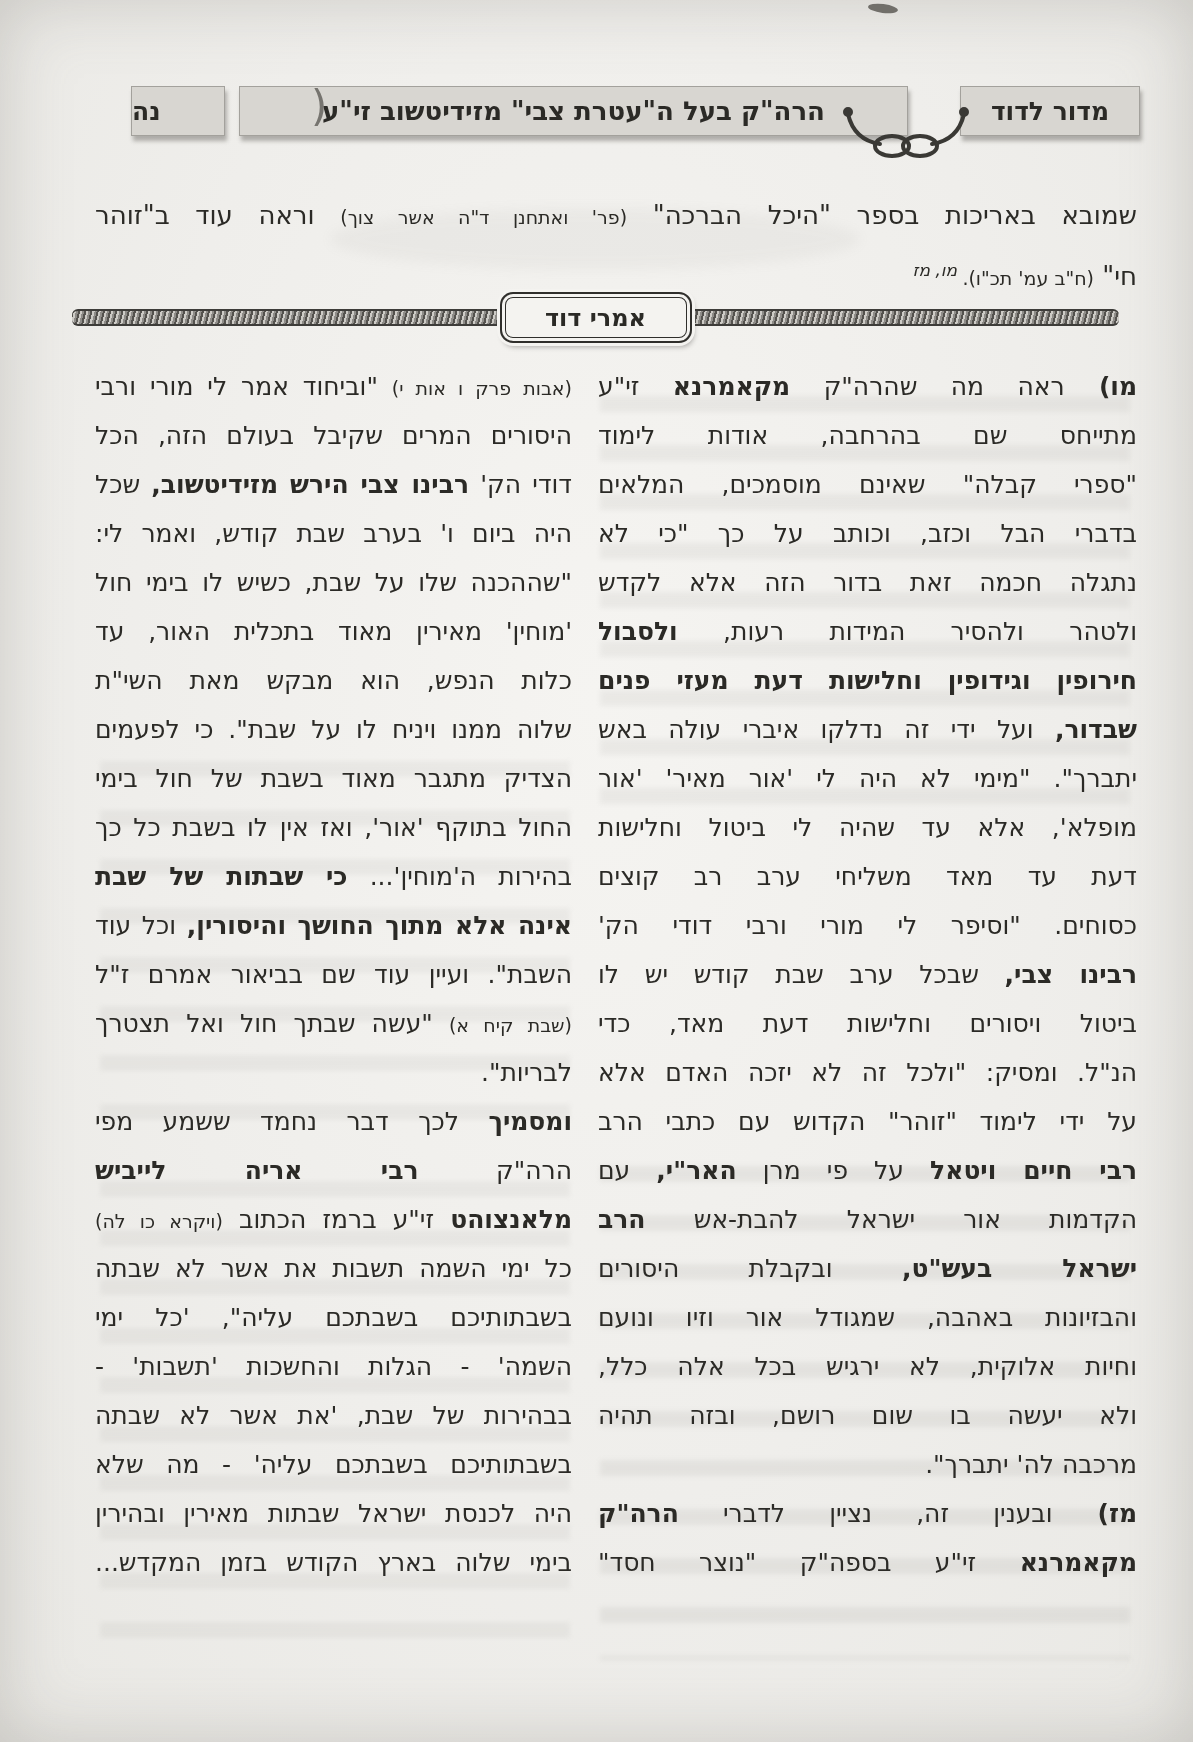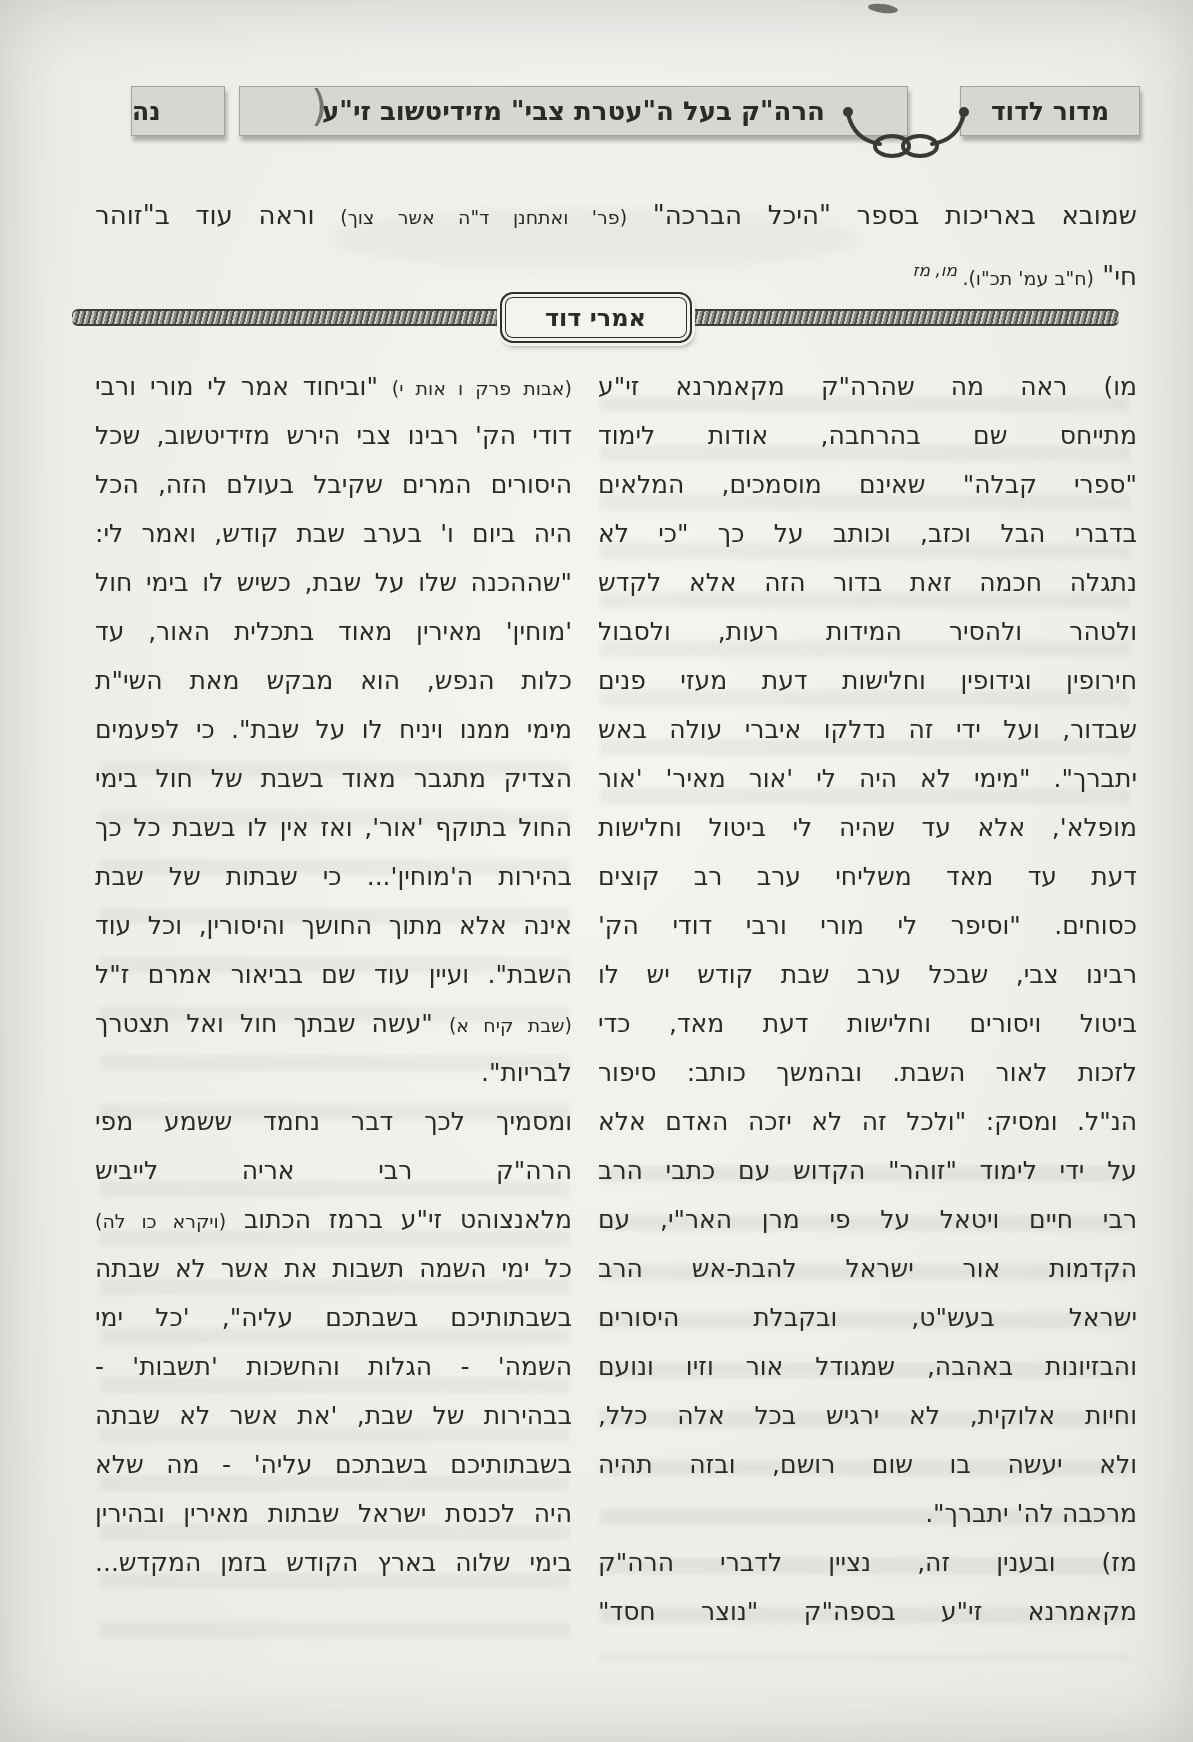--- a/index.html
+++ b/index.html
@@ -49,21 +49,21 @@
   .columns{position:absolute;top:362px;right:56px;left:95px;display:flex;gap:26px;font-size:25px;}
   .col{overflow:hidden;}
   .col-right{flex:0 0 539px;}
   .col-left{flex:1;}
   .line{
     line-height:49px;height:49px;
     text-align:justify;text-align-last:justify;
     overflow:hidden;
   }
   .line.end{text-align-last:right;}
-  .b{font-weight:normal;}
+  .b{font-weight:bold;}
   .sm{font-size:19px;}
   .sup{font-size:17px;font-style:italic;vertical-align:9px;margin-top:18px;}
   
   .bleed{position:absolute;pointer-events:none;filter:blur(2.5px);opacity:.10;
     background:repeating-linear-gradient(to bottom, transparent 0 16px, #8f8d88 16px 32px, transparent 32px 49px);}
   .bleed.b1{left:600px;top:380px;width:530px;height:430px;}
   .bleed.b2{left:100px;top:745px;width:470px;height:400px;opacity:.09;}
   .bleed.b3{left:600px;top:1150px;width:530px;height:510px;opacity:.12;}
   .bleed.b4{left:100px;top:1165px;width:470px;height:490px;opacity:.09;}
   .bleed.oval{left:330px;top:208px;width:530px;height:62px;border-radius:50%;
@@ -122,42 +122,41 @@
         <div class="line"><span>נתגלה חכמה זאת בדור הזה אלא לקדש</span></div>
         <div class="line"><span>ולטהר ולהסיר המידות רעות, </span><span class="b">ולסבול</span></div>
         <div class="line"><span class="b">חירופין וגידופין וחלישות דעת מעזי פנים</span></div>
         <div class="line"><span class="b">שבדור,</span><span> ועל ידי זה נדלקו איברי עולה באש</span></div>
         <div class="line"><span>יתברך". "מימי לא היה לי 'אור מאיר' 'אור</span></div>
         <div class="line"><span>מופלא', אלא עד שהיה לי ביטול וחלישות</span></div>
         <div class="line"><span>דעת עד מאד משליחי ערב רב קוצים</span></div>
         <div class="line"><span>כסוחים. "וסיפר לי מורי ורבי דודי הק'</span></div>
         <div class="line"><span class="b">רבינו צבי,</span><span> שבכל ערב שבת קודש יש לו</span></div>
         <div class="line"><span>ביטול ויסורים וחלישות דעת מאד, כדי</span></div>
-        <div class="line"><span>לזכות לאור השבת. ובהמשך כותב: סיפור</span></div>
         <div class="line"><span>הנ"ל. ומסיק: "ולכל זה לא יזכה האדם אלא</span></div>
         <div class="line"><span>על ידי לימוד "זוהר" הקדוש עם כתבי הרב</span></div>
         <div class="line"><span class="b">רבי חיים ויטאל</span><span> על פי מרן </span><span class="b">האר"י,</span><span> עם</span></div>
         <div class="line"><span>הקדמות אור ישראל להבת-אש </span><span class="b">הרב</span></div>
         <div class="line"><span class="b">ישראל בעש"ט,</span><span> ובקבלת היסורים</span></div>
         <div class="line"><span>והבזיונות באהבה, שמגודל אור וזיו ונועם</span></div>
         <div class="line"><span>וחיות אלוקית, לא ירגיש בכל אלה כלל,</span></div>
         <div class="line"><span>ולא יעשה בו שום רושם, ובזה תהיה</span></div>
         <div class="line end"><span>מרכבה לה' יתברך".</span></div>
         <div class="line"><span class="b">מז) </span><span>ובענין זה, נציין לדברי </span><span class="b">הרה"ק</span></div>
         <div class="line"><span class="b">מקאמרנא</span><span> זי"ע בספה"ק "נוצר חסד"</span></div>
       </div>
     <div class="col col-left">
         <div class="line"><span class="sm">(אבות פרק ו אות י)</span><span> "וביחוד אמר לי מורי ורבי</span></div>
+        <div class="line"><span>היסורים המרים שקיבל בעולם הזה, הכל</span></div>
         <div class="line"><span>דודי הק' </span><span class="b">רבינו צבי הירש מזידיטשוב,</span><span> שכל</span></div>
-        <div class="line"><span>היסורים המרים שקיבל בעולם הזה, הכל</span></div>
         <div class="line"><span>היה ביום ו' בערב שבת קודש, ואמר לי:</span></div>
         <div class="line"><span>"שההכנה שלו על שבת, כשיש לו בימי חול</span></div>
         <div class="line"><span>'מוחין' מאירין מאוד בתכלית האור, עד</span></div>
         <div class="line"><span>כלות הנפש, הוא מבקש מאת השי"ת</span></div>
-        <div class="line"><span>מימי ממנו ויניח לו על שבת". כי לפעמים</span></div>
+        <div class="line"><span>שלוה ממנו ויניח לו על שבת". כי לפעמים</span></div>
         <div class="line"><span>הצדיק מתגבר מאוד בשבת של חול בימי</span></div>
         <div class="line"><span>החול בתוקף 'אור', ואז אין לו בשבת כל כך</span></div>
         <div class="line"><span>בהירות ה'מוחין'... </span><span class="b">כי שבתות של שבת</span></div>
         <div class="line"><span class="b">אינה אלא מתוך החושך והיסורין,</span><span> וכל עוד</span></div>
         <div class="line"><span>השבת". ועיין עוד שם בביאור אמרם ז"ל</span></div>
         <div class="line"><span class="sm">(שבת קיח א)</span><span> "עשה שבתך חול ואל תצטרך</span></div>
         <div class="line end"><span>לבריות".</span></div>
         <div class="line"><span class="b">ומסמיך</span><span> לכך דבר נחמד ששמע מפי</span></div>
         <div class="line"><span>הרה"ק </span><span class="b">רבי אריה לייביש</span></div>
         <div class="line"><span class="b">מלאנצוהט</span><span> זי"ע ברמז הכתוב </span><span class="sm">(ויקרא כו לה)</span></div>

